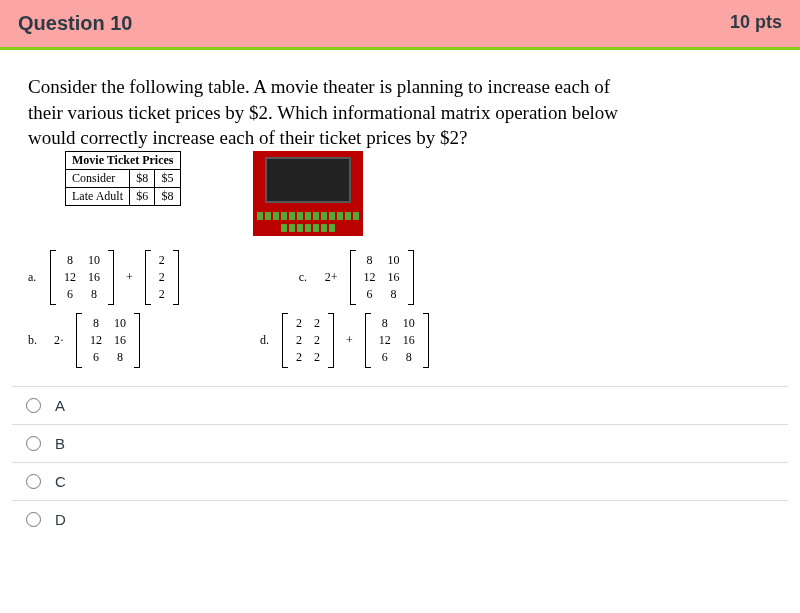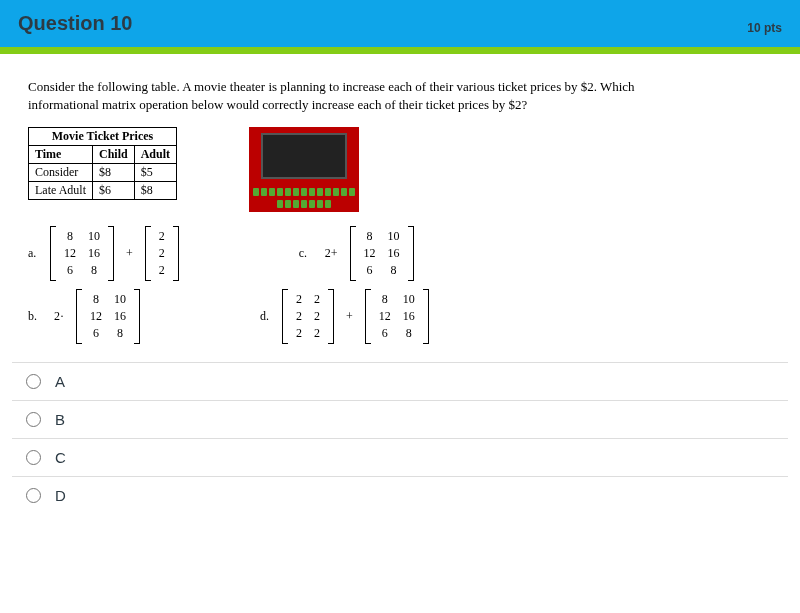--- a/index.html
+++ b/index.html
@@ -1,22 +1,22 @@
 <!DOCTYPE html>
 <html><head>
 <meta charset="utf-8">
 <style>
 * { box-sizing: border-box; margin: 0; padding: 0; }
 body { font-family: "Helvetica Neue", Arial, sans-serif; background: #fff; color: #2d3b45; width: 800px; }
-.header { border-bottom: 7px solid #84cc16; padding: 12px 18px; display: flex; justify-content: space-between; align-items: flex-end; background: #0ea5e9; }
+.header { border-bottom: 3px solid #84cc16; padding: 12px 18px; display: flex; justify-content: space-between; align-items: flex-start; background: #fca5a5; }
 .header h2 { font-size: 20px; font-weight: 700; color: #2d3b45; }
-.header .pts { font-size: 12px; font-weight: 700; }
+.header .pts { font-size: 18px; font-weight: 700; }
 .body { padding: 24px 28px 10px 28px; font-family: "Times New Roman", serif; color: #000; }
-.prompt { font-size: 13px; line-height: 1.35; max-width: 620px; margin-bottom: 14px; }
-.content-row { display: flex; gap: 72px; align-items: flex-start; }
+.prompt { font-size: 19px; line-height: 1.35; max-width: 620px; }
+.content-row { display: flex; gap: 72px; align-items: flex-start; margin-left: 37px; }
 .tbl { border-collapse: collapse; font-size: 12px; }
 .tbl th, .tbl td { border: 1px solid #000; padding: 1px 6px; text-align: left; }
 .tbl .title { text-align: center; font-weight: 700; }
 .theater { width: 110px; height: 85px; background: #b00; position: relative; overflow: hidden; }
 .theater .screen { position: absolute; top: 6px; left: 12px; right: 12px; height: 46px; background: #222; border: 2px solid #555; }
 .theater .seat-row { position: absolute; bottom: 4px; left: 4px; right: 4px; height: 22px; display: flex; flex-wrap: wrap; gap: 2px; align-items: flex-end; justify-content: center; }
 .theater .seat { width: 6px; height: 8px; background: #5a3; border-radius: 1px; }
 .opts { margin-top: 14px; font-size: 12px; }
 .opt-row { display: flex; gap: 120px; margin-bottom: 8px; }
 .opt { display: flex; align-items: center; gap: 8px; }
@@ -43,25 +43,20 @@
 <div class="body">
   <p class="prompt">Consider the following table. A movie theater is planning to increase each of their various ticket prices by $2.  Which informational matrix operation below would correctly increase each of their ticket prices by $2?</p>
 
   <div class="content-row">
     <table class="tbl">
       <tbody>
           <tr>
             <th colspan="3" class="title">Movie Ticket Prices</th>
           </tr>
       <tr>
-        <th>Time</th>
-        <th>Child</th>
-        <th>Adult</th>
-      </tr>
-      <tr>
         <td>Consider</td>
         <td>$8</td>
         <td>$5</td>
       </tr>
       <tr>
         <td>Late Adult</td>
         <td>$6</td>
         <td>$8</td>
       </tr>
     </tbody>

